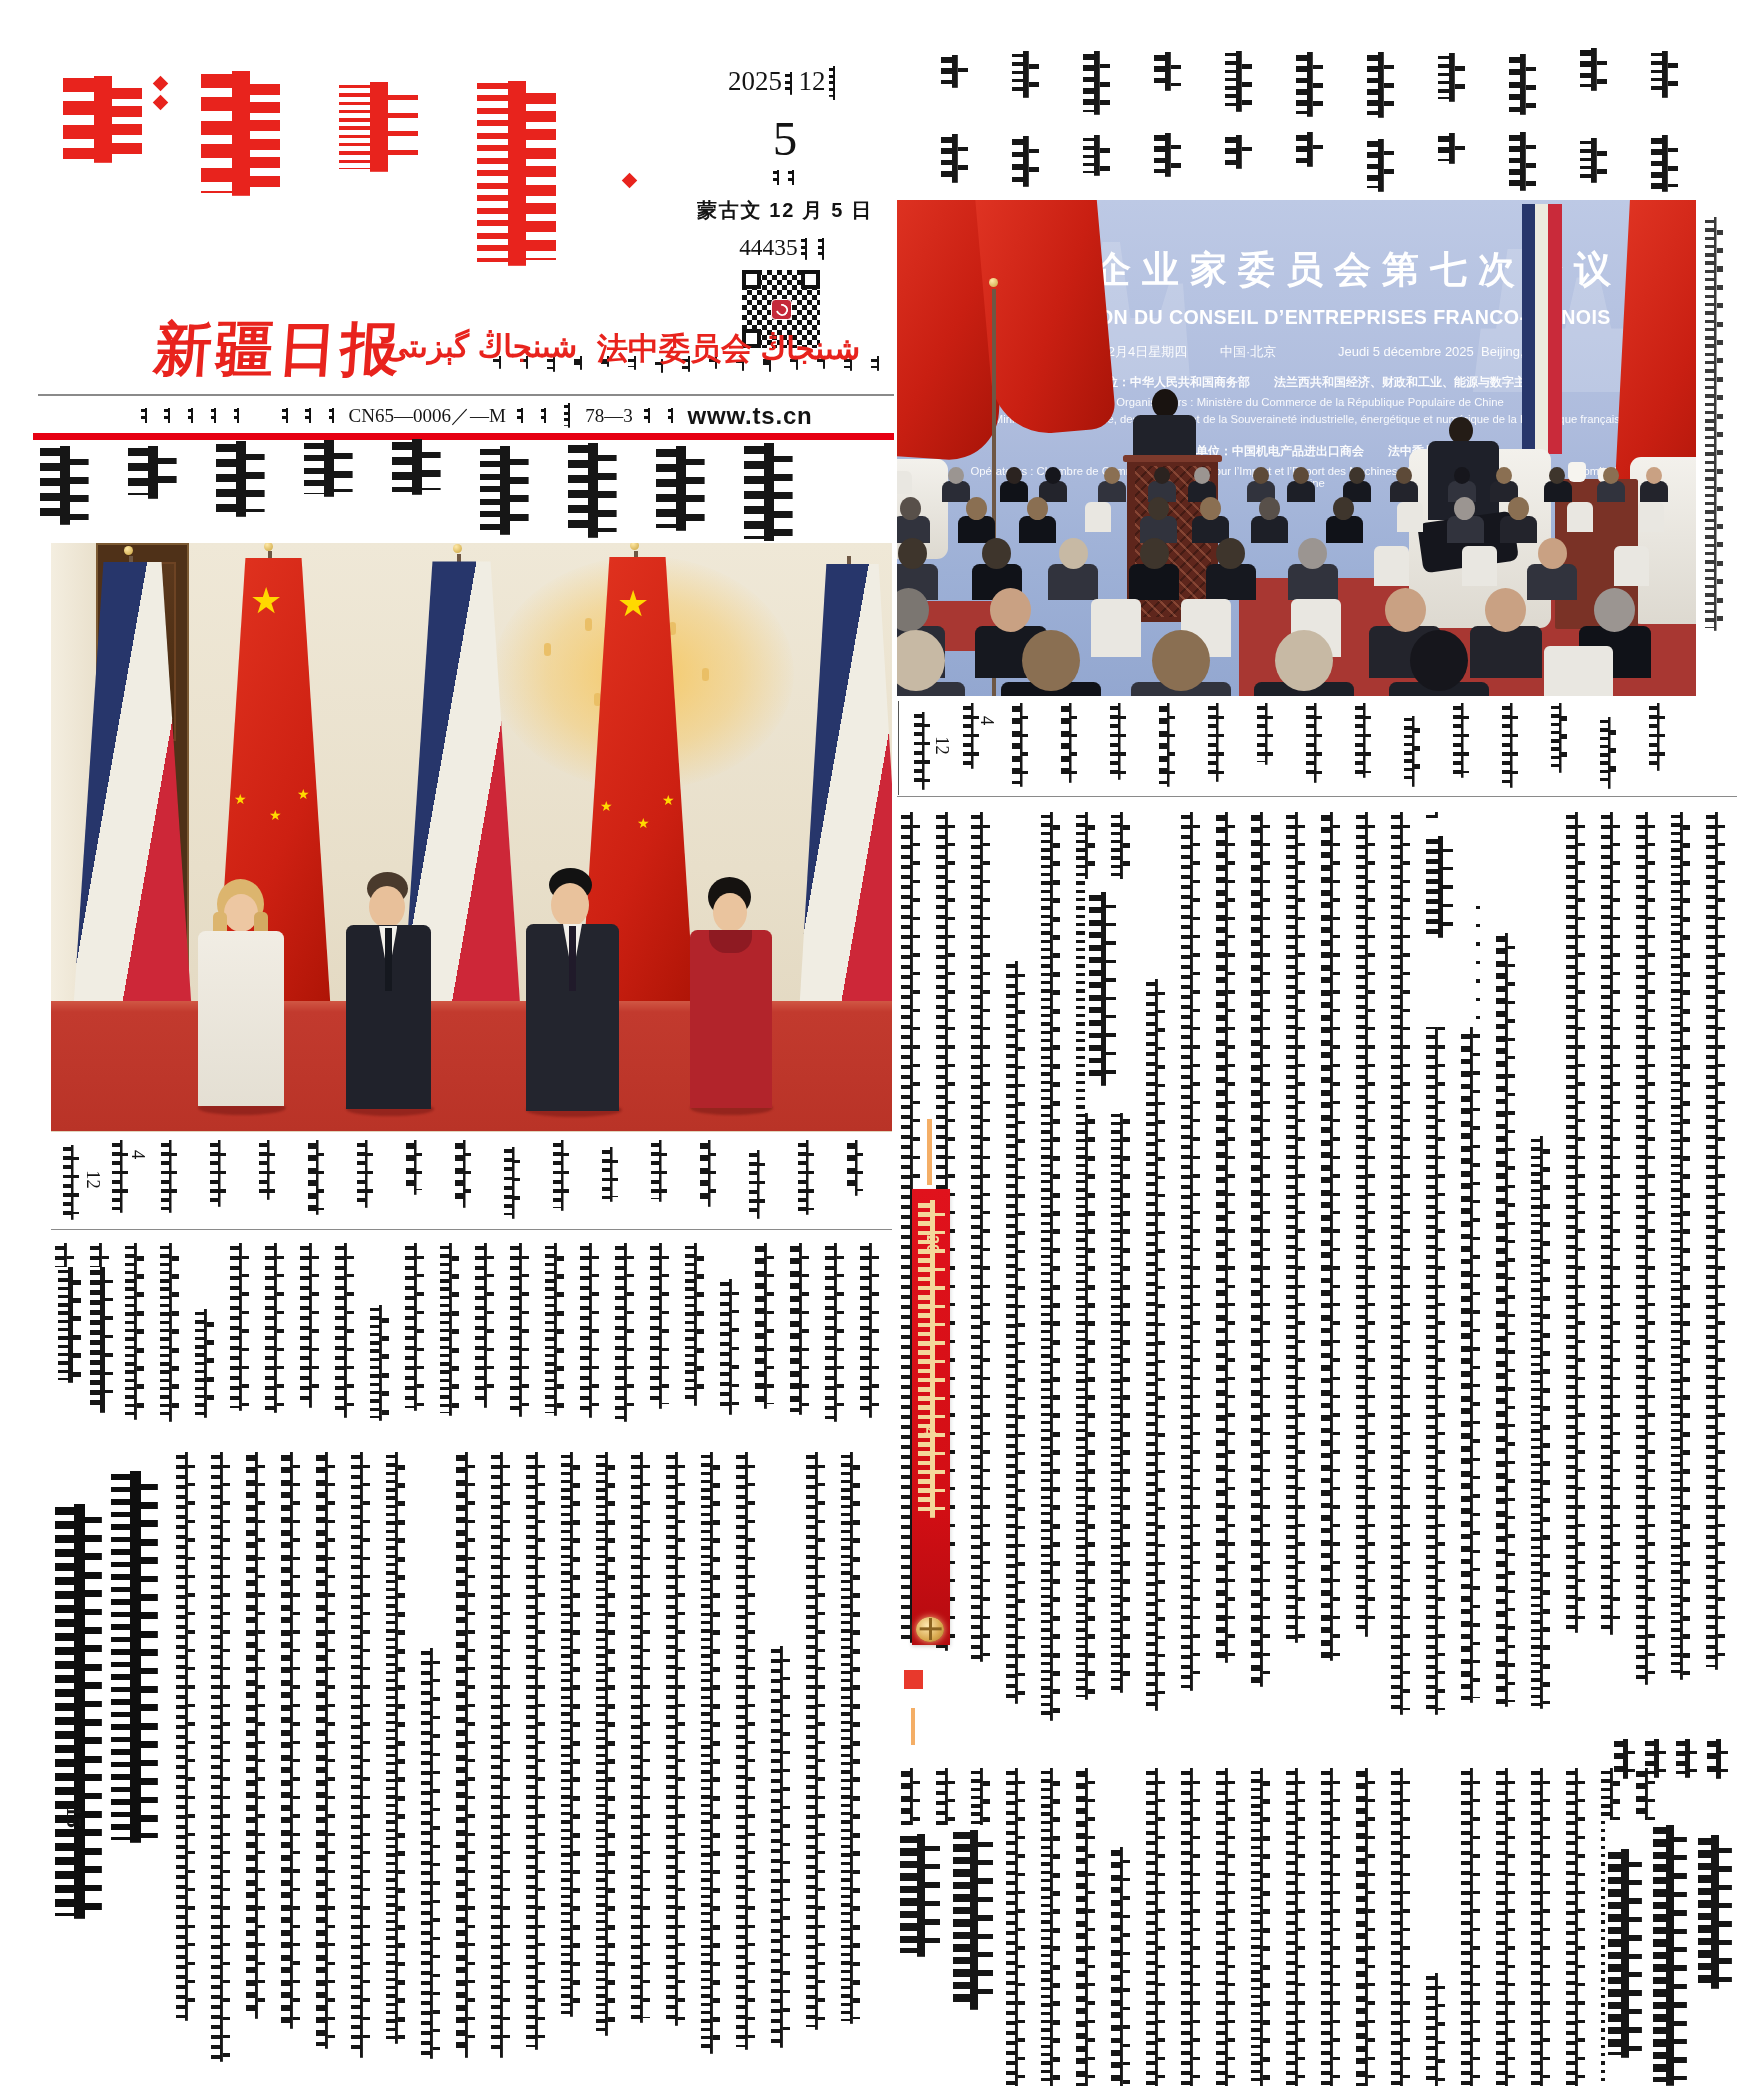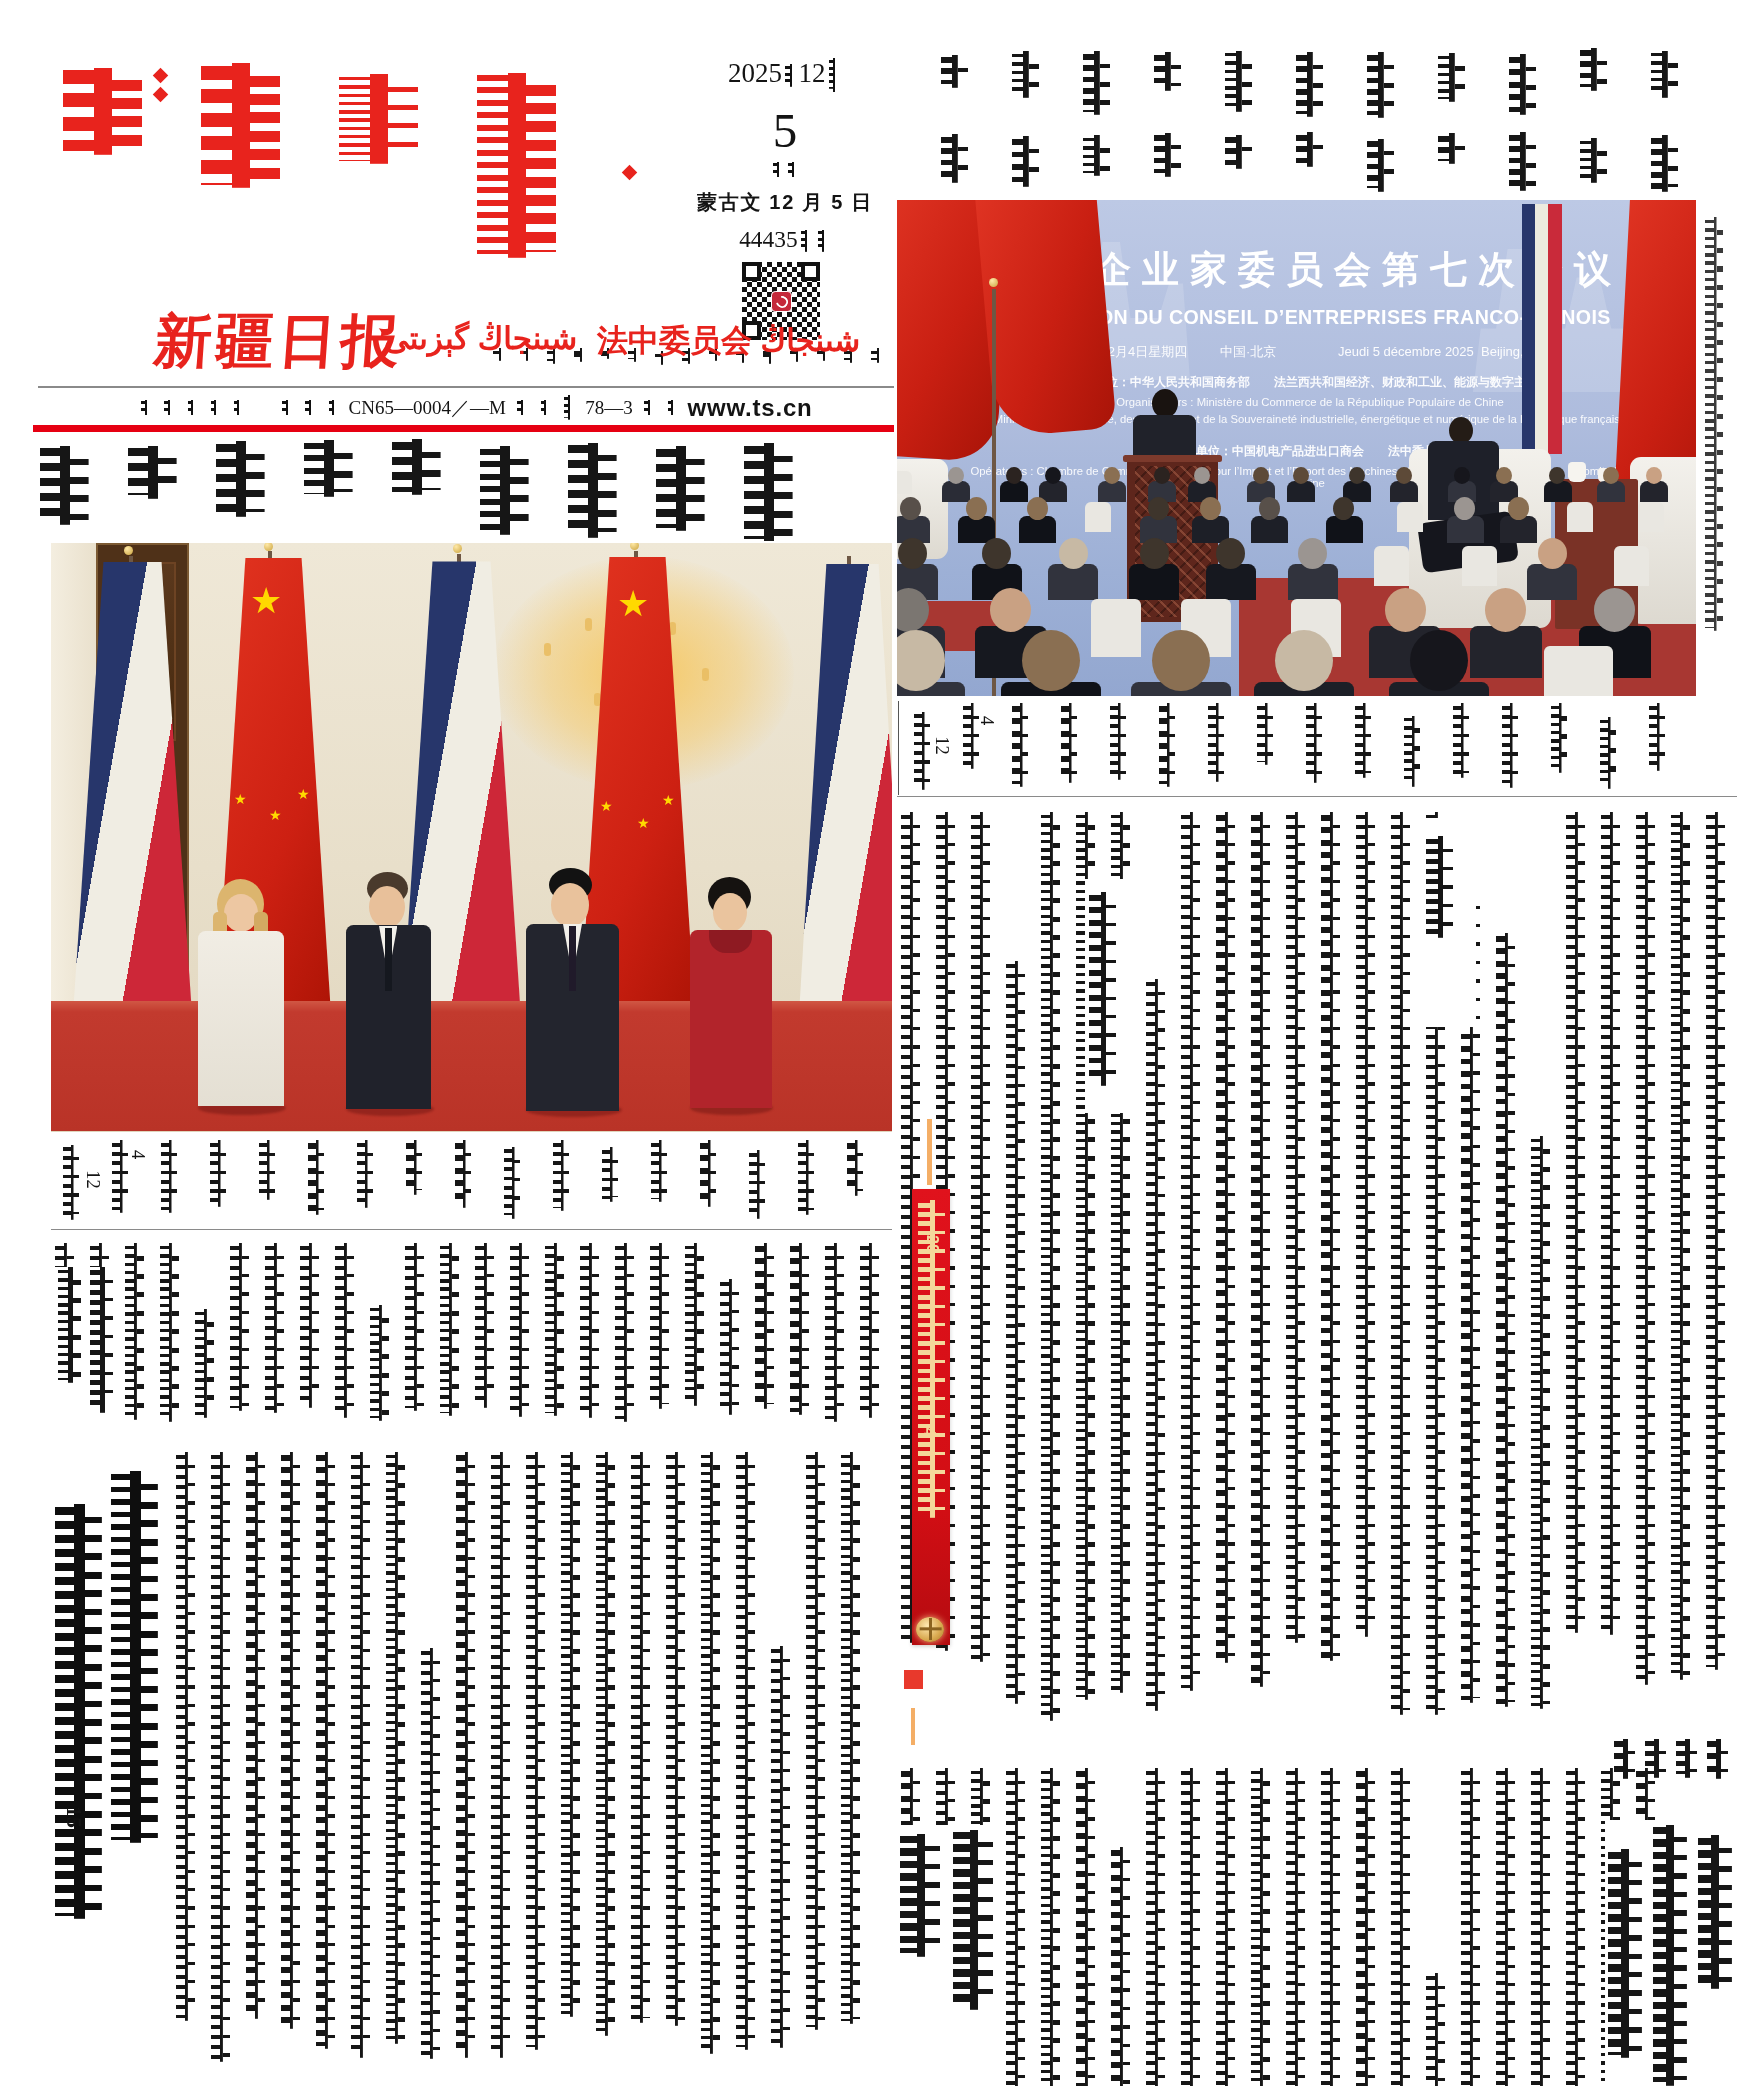--- a/index.html
+++ b/index.html
@@ -95,21 +95,21 @@
   .orangeline{position:absolute;background:#f4ae66;}
   .goldemblem{position:absolute;left:4.2px;bottom:3.3px;width:28px;height:25px;border-radius:50%;
     background:radial-gradient(circle at 40% 35%,#ffe9b0,#d8a84e 60%,#a8742a);box-shadow:0 0 7.5px rgba(255,220,150,.8);}
   .goldemblem::before,.goldemblem::after{content:"";position:absolute;left:12.5px;top:1.7px;width:3.3px;height:22px;background:#8a6320;}
   .goldemblem::after{transform:rotate(90deg);}
   .uy{font-weight:bold;color:#e8231d;direction:rtl;}
 </style>
 </head>
 <body>
 
-<div class="abs" style="left:0;top:0;width:1756px;height:434px;">
+<div class="abs" style="left:0;top:8px;width:1756px;height:434px;">
 
   <div class="mtext" style="left:63px;top:63px;width:597px;height:200px;--ink:#e8231d;--cw:79px;--pitch:138px;--stem:18.4px;--t:14px;--tg:23.4px;--t2:11px;">
       <div class="mcol" style="height: 91px; margin-top: 4.5px;"></div>
       <div class="mcol" style="height: 129px; margin-top: 0.1px;"></div>
       <div class="mcol v3" style="height: 94px; margin-top: 11px;"></div>
       <div class="mcol v2" style="height: 189px; margin-top: 9.7px;"></div>
     </div>
   <div class="mast-dot" style="left:155px;top:70px;"></div>
   <div class="mast-dot" style="left:155px;top:89px;"></div>
   <div class="mast-dot" style="left:624px;top:167px;"></div>
@@ -162,21 +162,21 @@
   <div class="abs" style="left:138px;top:392px;width:735px;height:32px;display:flex;align-items:center;gap:8.3px;">
     <span class="mg sm"></span>
       <span class="mg sm"></span>
       <span class="mg sm"></span>
       <span class="mg sm"></span>
       <span class="mg sm"></span>
     <span style="width:16.7px;"></span>
     <span class="mg sm"></span>
       <span class="mg sm"></span>
       <span class="mg sm"></span>
-    <span class="serif" style="font-size:19px;white-space:nowrap;">CN65—0004／—M</span>
+    <span class="serif" style="font-size:19px;white-space:nowrap;">CN65—0006／—M</span>
     <span class="mg sm"></span>
       <span class="mg sm"></span>
       <span class="mg tall" style="height:26px;"></span>
     <span class="serif" style="font-size:19px;">78—3</span>
     <span class="mg sm"></span>
       <span class="mg sm"></span>
     <span style="font-size:24px;font-weight:bold;letter-spacing:0.8px;">www.ts.cn</span>
   </div>
   <div class="redrule" style="left:33px;top:425px;width:861px;height:6.7px;"></div>
 </div>

